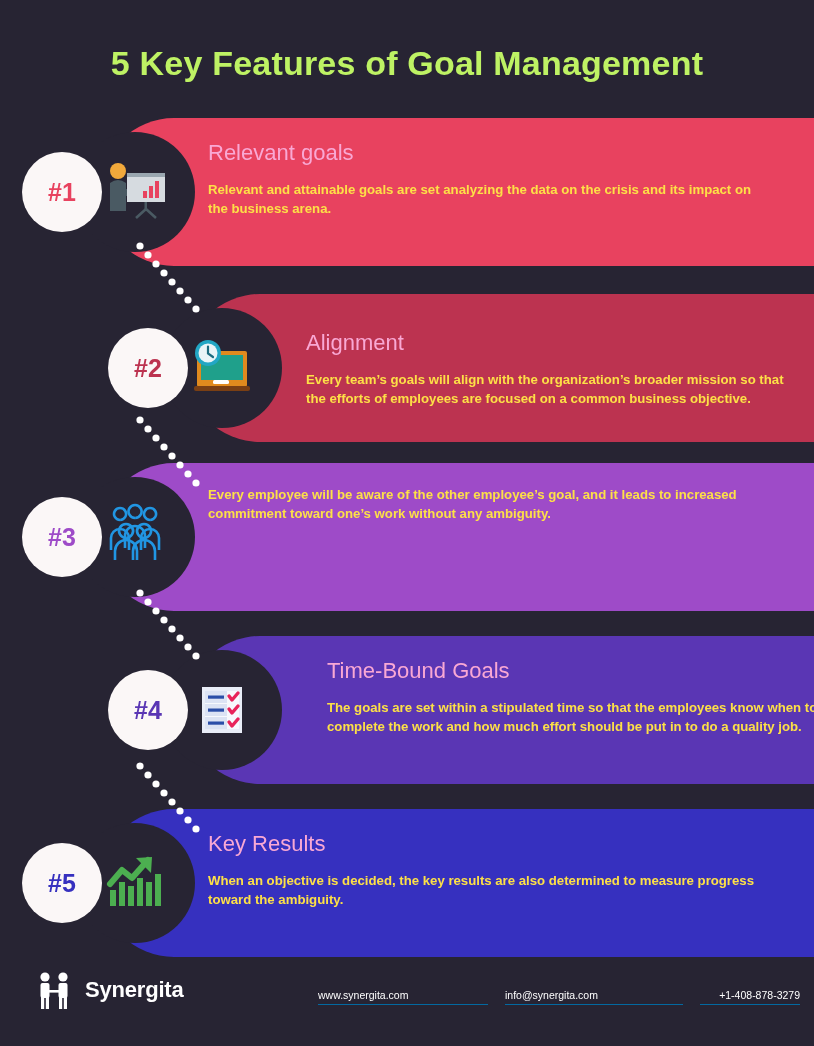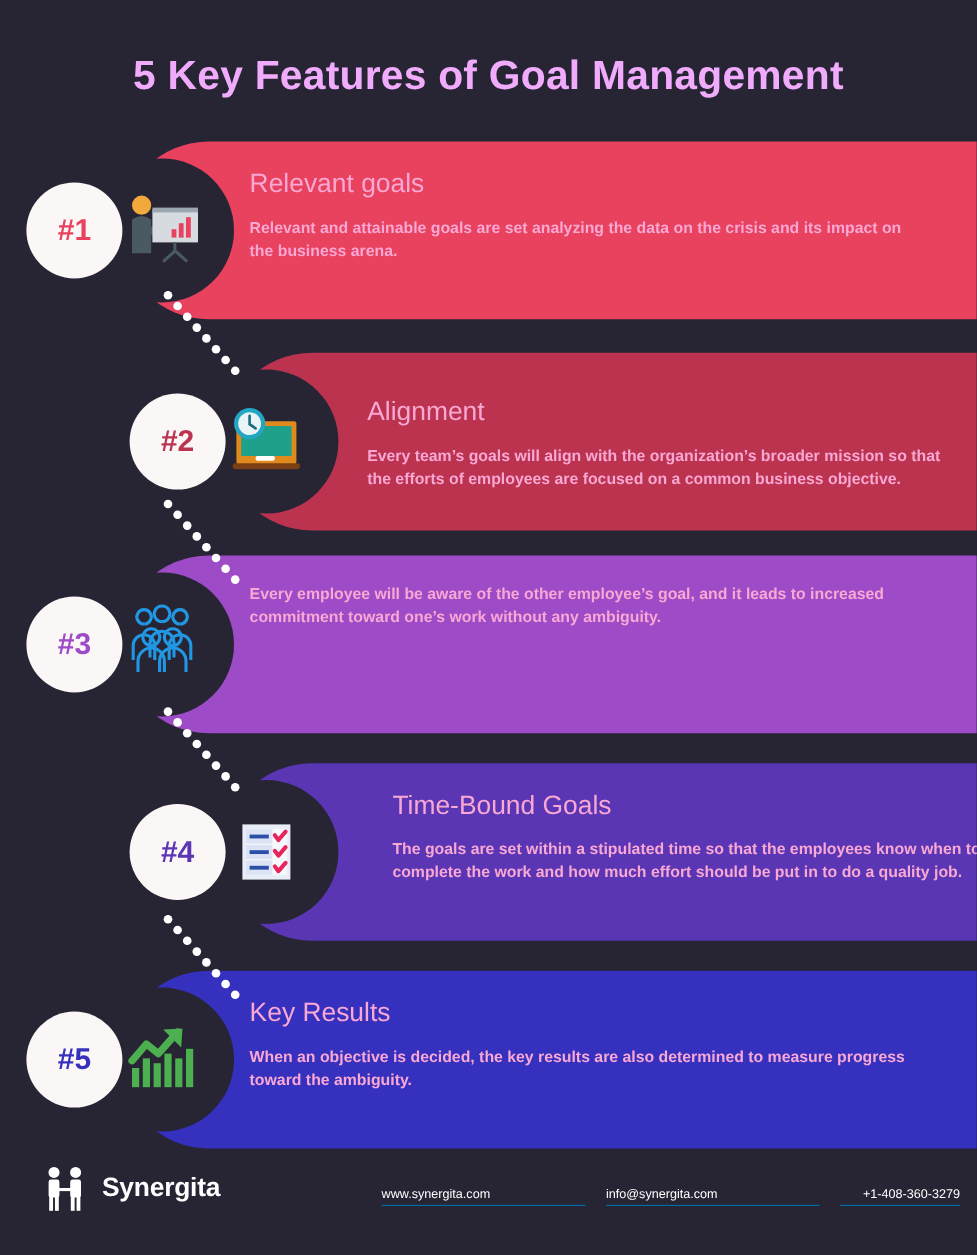--- a/index.html
+++ b/index.html
@@ -23,21 +23,21 @@
 
   
   .title {
     position: absolute;
     top: 44px;
     left: 0;
     width: 814px;
     text-align: center;
     font-size: 34px;
     font-weight: bold;
-    color: #f0abfc;
+    color: #bef264;
     letter-spacing: 0.2px;
   }
 
   
   .row {
     position: absolute;
     height: 148px;
   }
 
   .bar {
@@ -84,21 +84,21 @@
     font-size: 22px;
     color: #f9a8d4;
     font-weight: normal;
     margin-bottom: 14px;
     white-space: nowrap;
   }
 
   .rowbody {
     font-size: 13.2px;
     line-height: 19px;
-    color: #f9a8d4;
+    color: #fde047;
     font-weight: bold;
   }
 
   
   #row1 { top: 118px; left: 0; width: 814px; }
   #row1 .bar     { left: 100px; width: 714px; background: #E8425F; }
   #row1 .iconcircle { left: 75px; }
   #row1 .badge   { left: 22px; color: #E8425F; }
   #row1 .texts   { left: 208px; width: 560px; }
 
@@ -341,16 +341,16 @@
         <rect x="24.5" y="14" width="9" height="15" rx="2" fill="#ffffff"></rect>
         <rect x="25" y="28" width="3.2" height="12" fill="#ffffff"></rect>
         <rect x="29.8" y="28" width="3.2" height="12" fill="#ffffff"></rect>
         <rect x="14" y="21" width="12" height="2.6" fill="#ffffff"></rect>
       </svg>
       <span class="logo-text">Synergita</span>
     </div>
 
     <div class="contact" id="contact-web">www.synergita.com</div>
     <div class="contact" id="contact-mail">info@synergita.com</div>
-    <div class="contact" id="contact-phone">+1-408-360-3279</div>
+    <div class="contact" id="contact-phone">+1-408-878-3279</div>
   </div>
 
 </div>
 
 </body></html>

